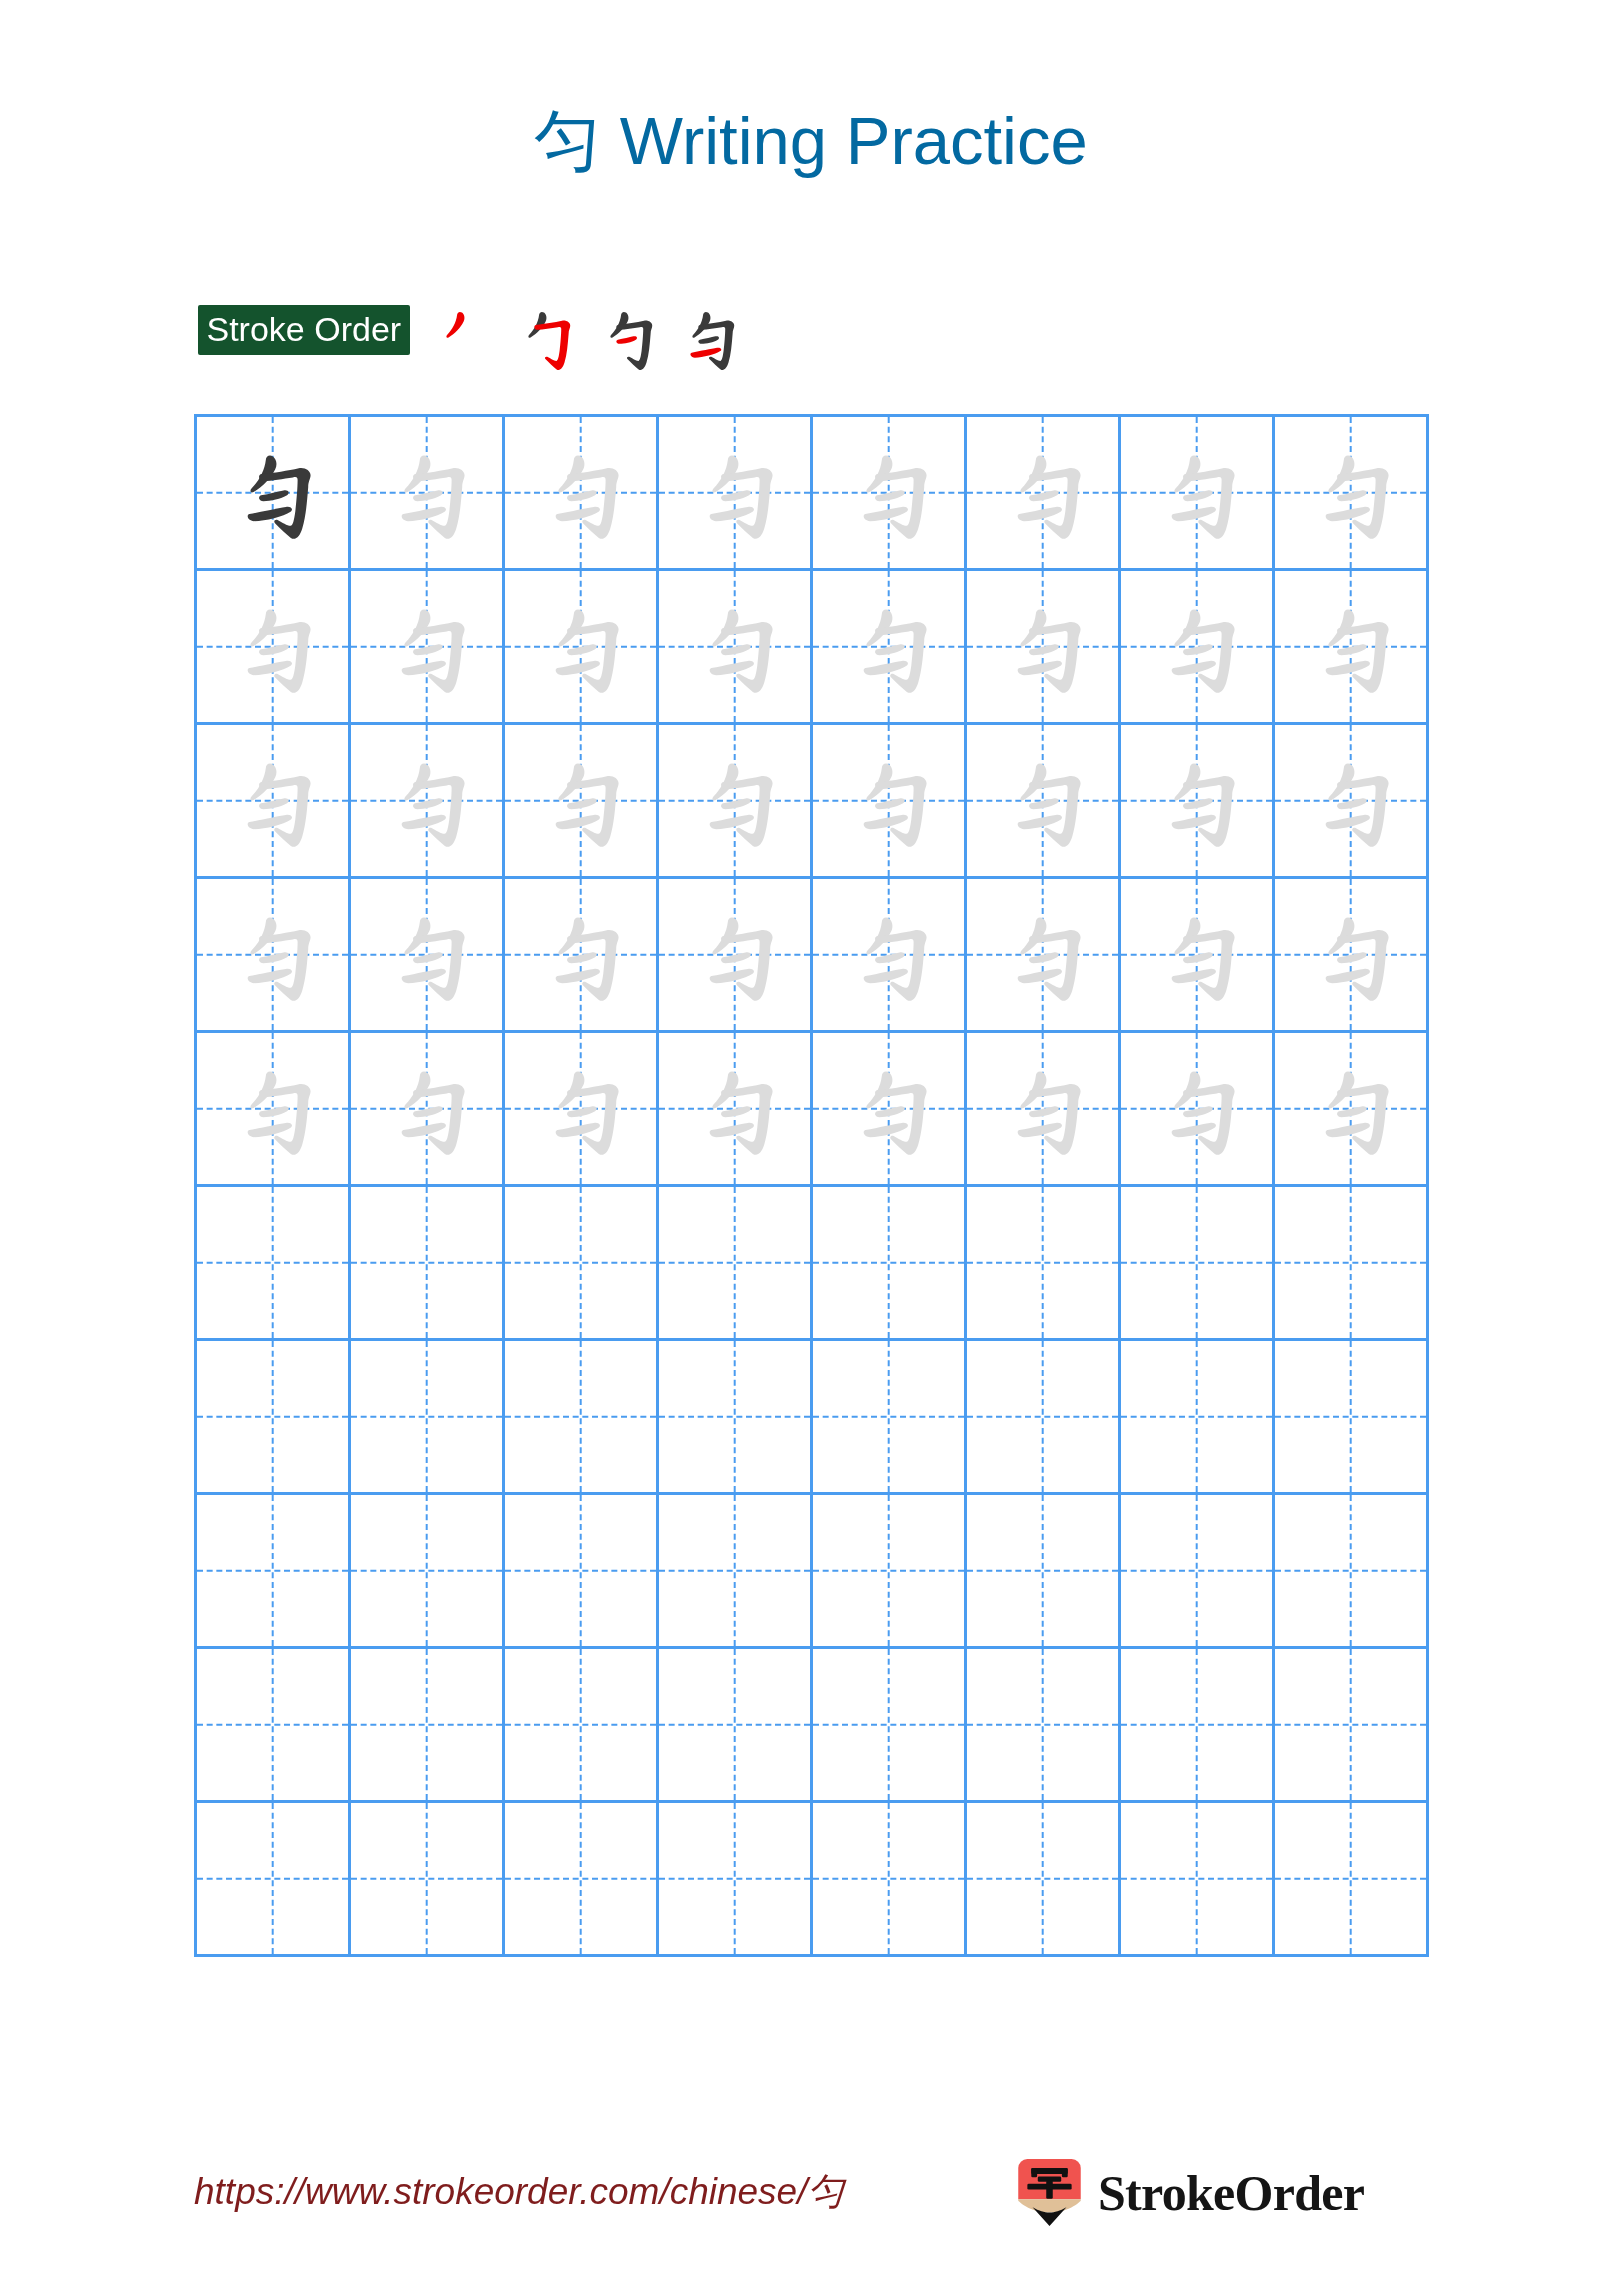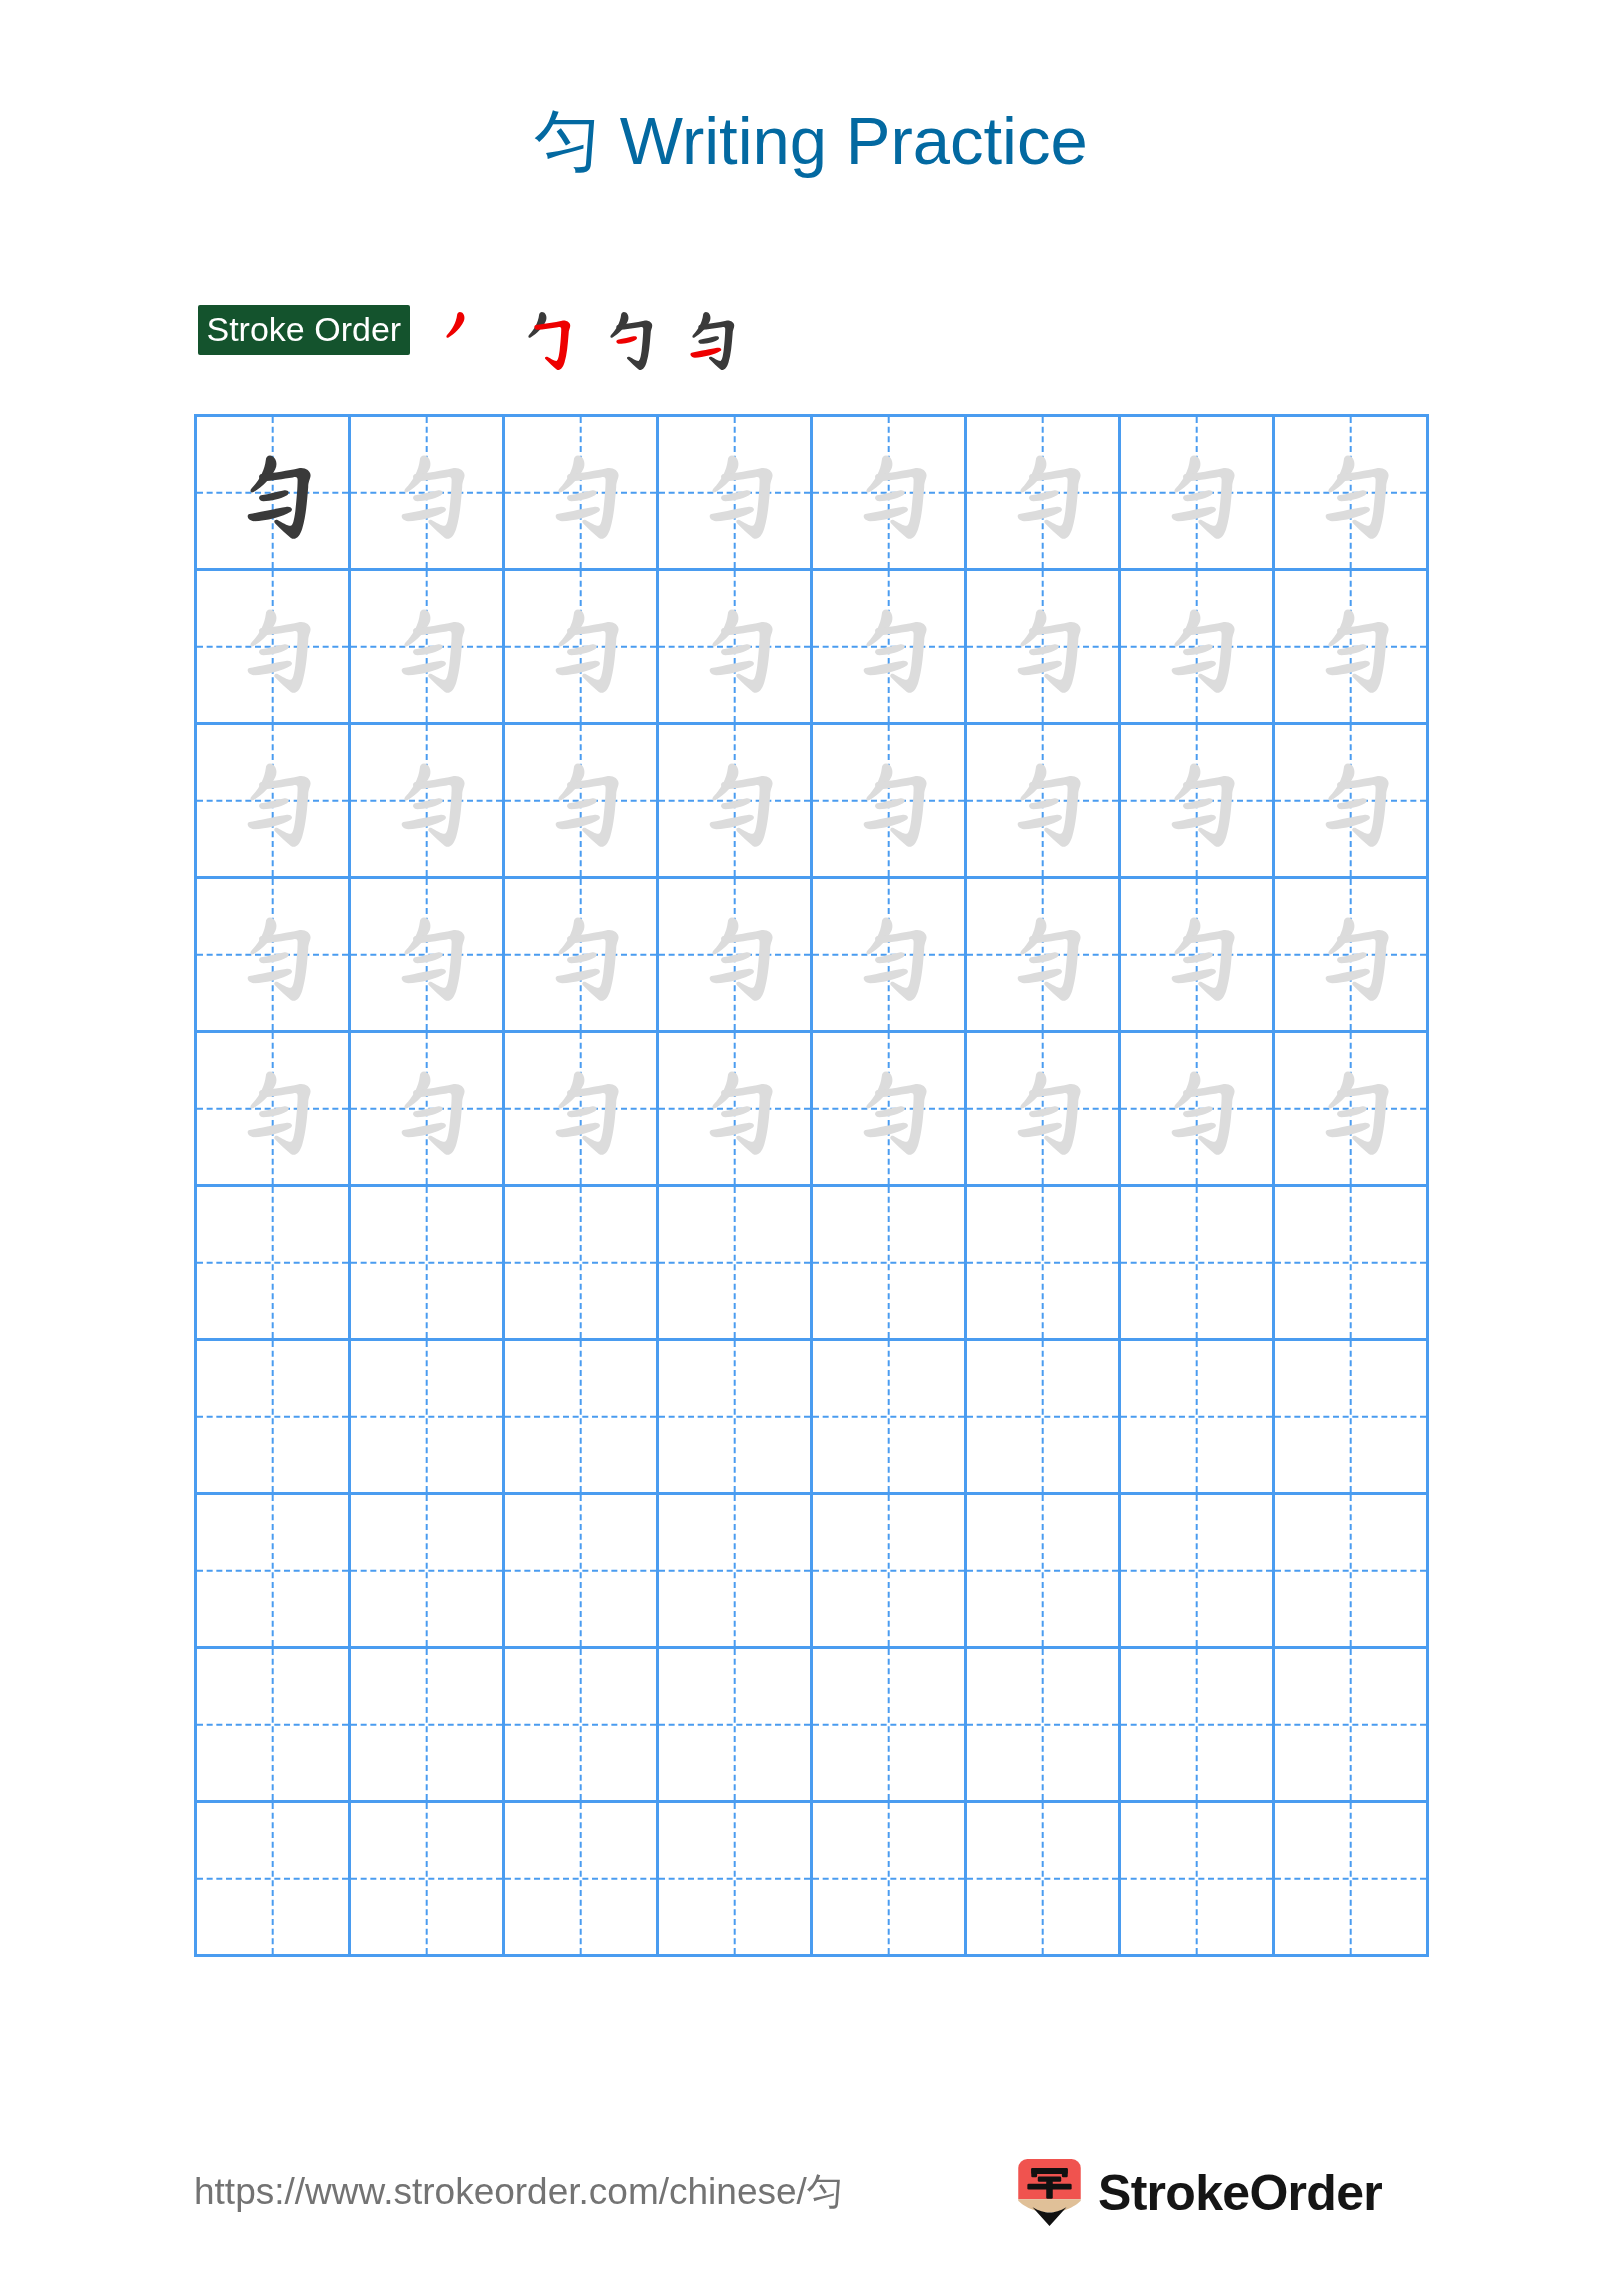--- a/index.html
+++ b/index.html
@@ -124,24 +124,25 @@
     width: 78%;
     height: 78%;
     display: block;
   }
 
   
   #footer-url {
     position: absolute;
     left: 194px;
     top: 2170px;
-    color: #737373;
+    color: #7f1d1d;
     font-size: 37px;
     line-height: 43px;
     white-space: nowrap;
+    font-style: italic;
   }
   #footer-brand {
     position: absolute;
     left: 1018px;
     top: 2157px;
     display: flex;
     align-items: center;
     height: 72px;
   }
   #brand-logo-icon {
@@ -152,20 +153,21 @@
   }
   #brand-logo-icon svg { display: block; }
   #brand-name {
     margin-left: 17px;
     font-size: 50px;
     font-weight: bold;
     color: #151515;
     letter-spacing: -0.7px;
     line-height: 52px;
     white-space: nowrap;
+    font-family: Liberation Serif, serif;
   }
 </style>
 </head>
 <body>
 
 <div id="title">匀 Writing Practice</div>
 
 <div id="stroke-order-row">
 
   <div id="stroke-order-badge">Stroke Order</div>

